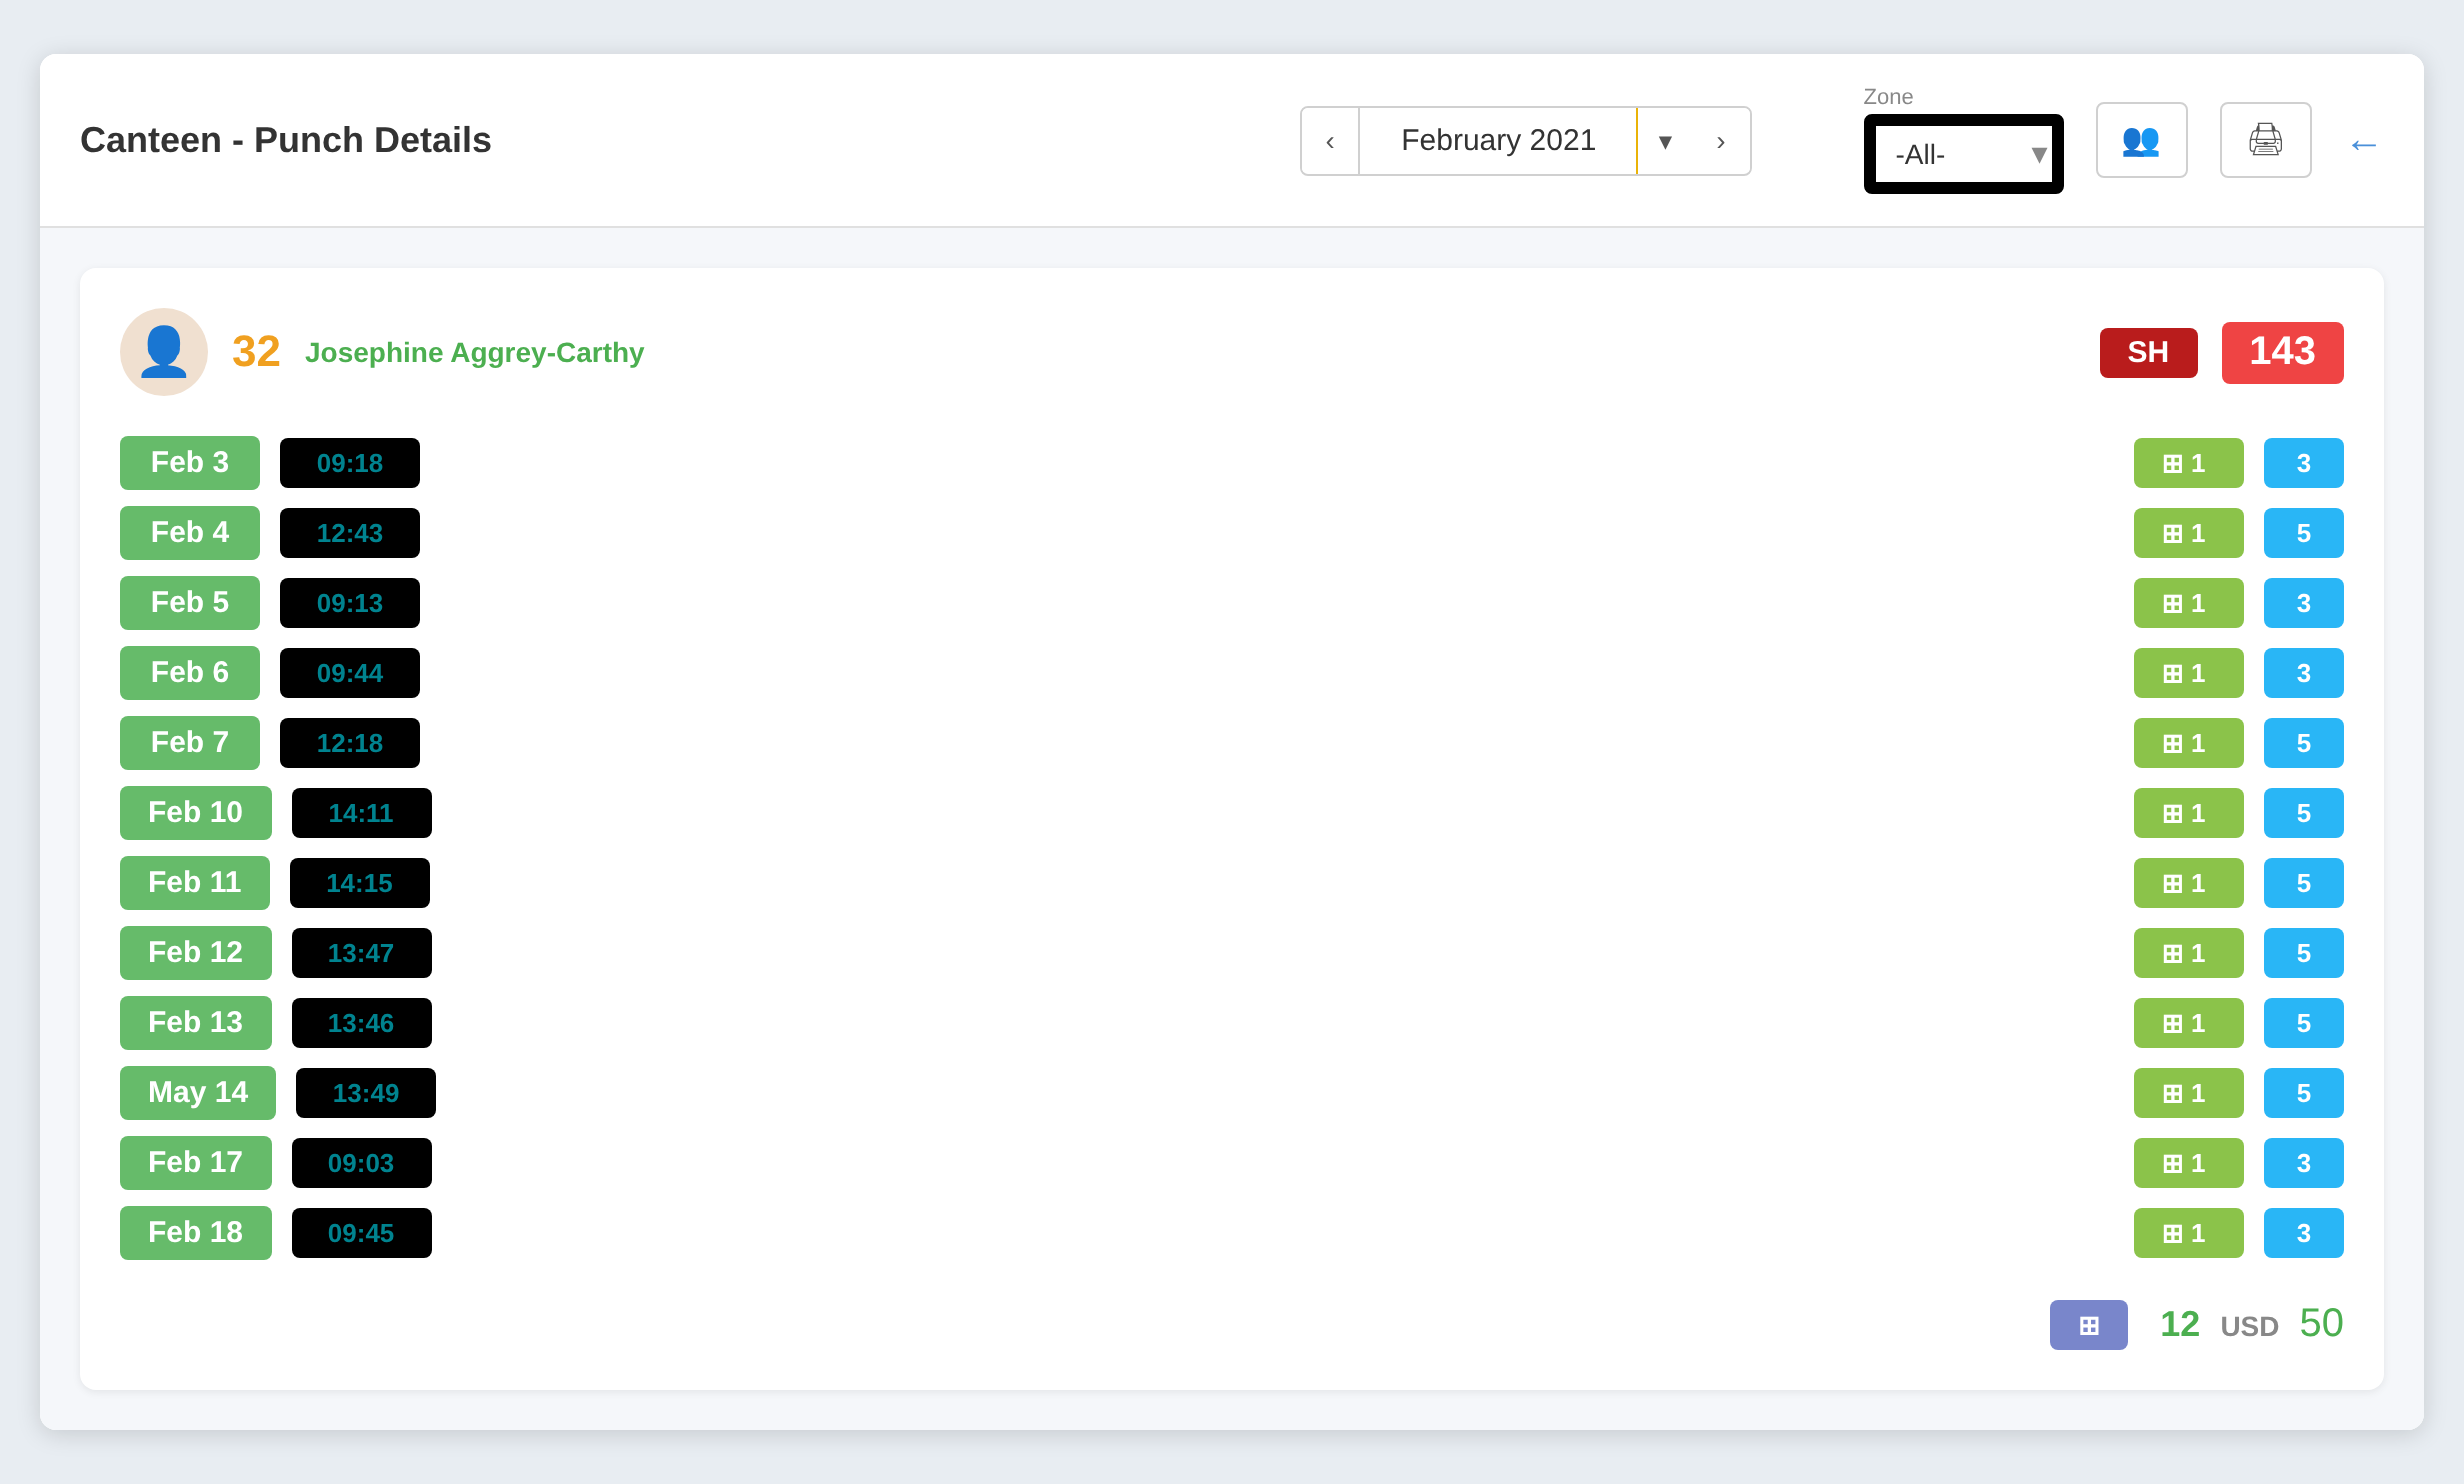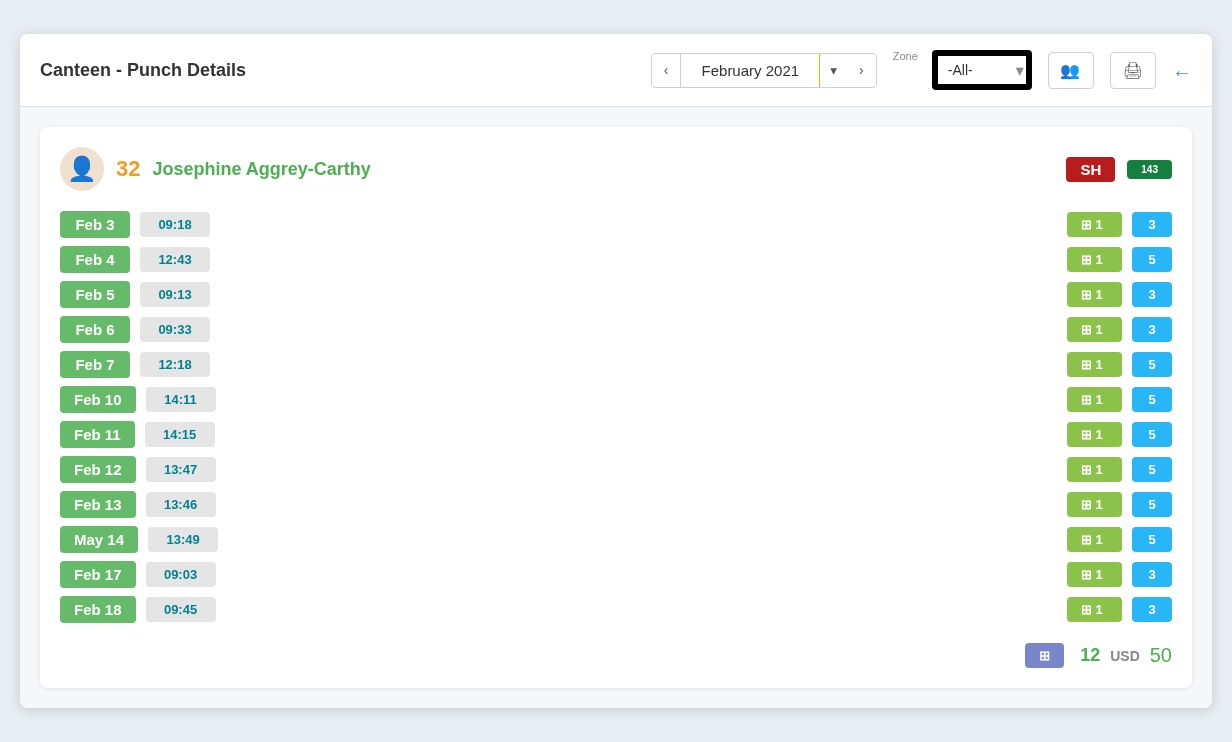--- a/index.html
+++ b/index.html
@@ -60,22 +60,23 @@
     }
     .date-dropdown-btn {
       background: white;
       border: none;
       padding: 8px 10px;
       cursor: pointer;
       color: #555;
     }
     .zone-section {
       display: flex;
-      flex-direction: row;
-      gap: 14px;
+      flex-direction: column;
+      gap: 2px;
+      margin-left: 40px;
     }
     .zone-label {
       font-size: 11px;
       color: #888;
     }
     .zone-select {
       border: 6px solid #000000;
       border-radius: 4px;
       padding: 6px 30px 6px 10px;
       font-size: 14px;
@@ -143,39 +144,39 @@
       align-items: center;
       justify-content: center;
       font-size: 24px;
     }
     .emp-id {
       font-size: 22px;
       font-weight: 700;
       color: #f0a020;
     }
     .emp-name {
-      font-size: 18px;
+      font-size: 14px;
       font-weight: 600;
       color: #4caf50;
       flex: 1;
     }
     .badge-sh {
       background: #b91c1c;
       color: white;
       padding: 4px 14px;
       border-radius: 4px;
       font-size: 15px;
       font-weight: 600;
     }
     .badge-num {
-      background: #15803d;
+      background: #ef4444;
       color: white;
       padding: 4px 14px;
       border-radius: 4px;
-      font-size: 10px;
+      font-size: 20px;
       font-weight: 600;
     }
 
     
     .punch-rows {
       display: flex;
       flex-direction: column;
       gap: 8px;
     }
     .punch-row {
@@ -187,21 +188,21 @@
       background: #66bb6a;
       color: white;
       padding: 5px 14px;
       border-radius: 4px;
       font-size: 15px;
       font-weight: 600;
       min-width: 70px;
       text-align: center;
     }
     .time-badge {
-      background: #e5e5e5;
+      background: #000000;
       color: #00838f;
       padding: 5px 14px;
       border-radius: 4px;
       font-size: 13px;
       font-weight: 600;
       min-width: 70px;
       text-align: center;
     }
     .spacer { flex: 1; }
     .machine-badge {
@@ -329,21 +330,21 @@
     </div>
           <div class="punch-row">
       <span class="date-badge">Feb 5</span>
       <span class="time-badge">09:13</span>
       <div class="spacer"></div>
       <span class="machine-badge">⊞ 1</span>
       <span class="count-badge">3</span>
     </div>
           <div class="punch-row">
       <span class="date-badge">Feb 6</span>
-      <span class="time-badge">09:33</span>
+      <span class="time-badge">09:44</span>
       <div class="spacer"></div>
       <span class="machine-badge">⊞ 1</span>
       <span class="count-badge">3</span>
     </div>
           <div class="punch-row">
       <span class="date-badge">Feb 7</span>
       <span class="time-badge">12:18</span>
       <div class="spacer"></div>
       <span class="machine-badge">⊞ 1</span>
       <span class="count-badge">5</span>

